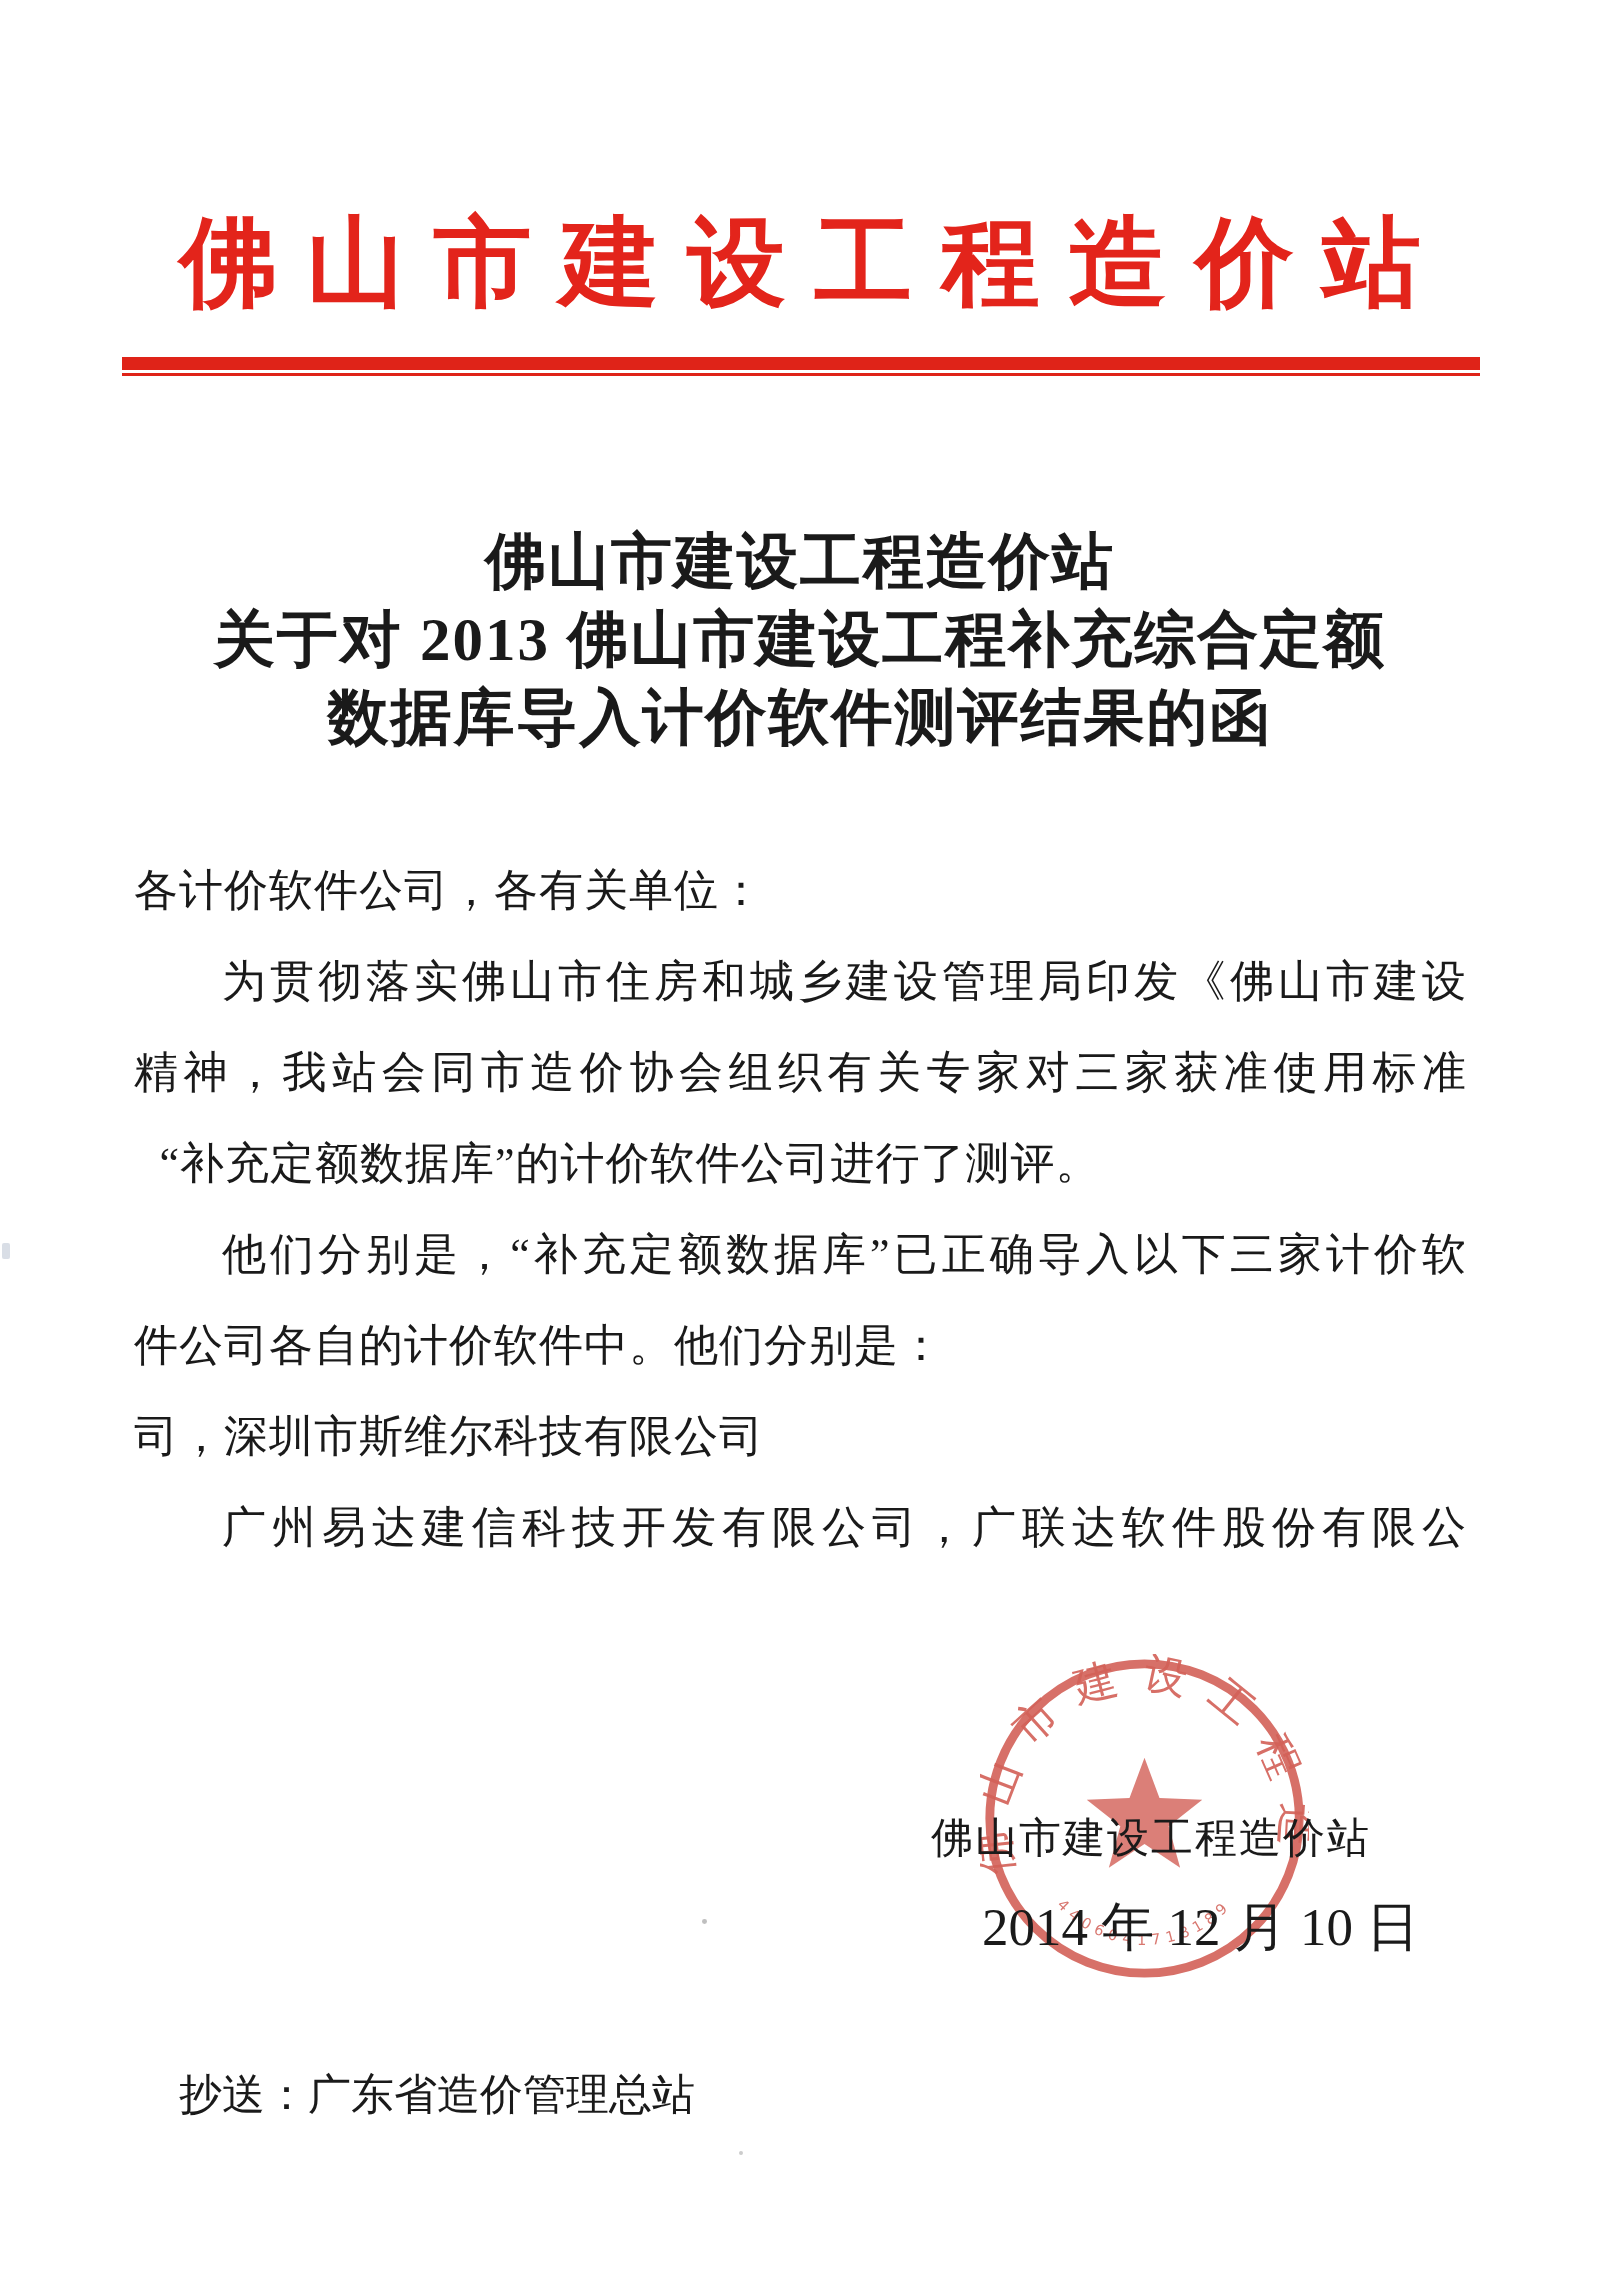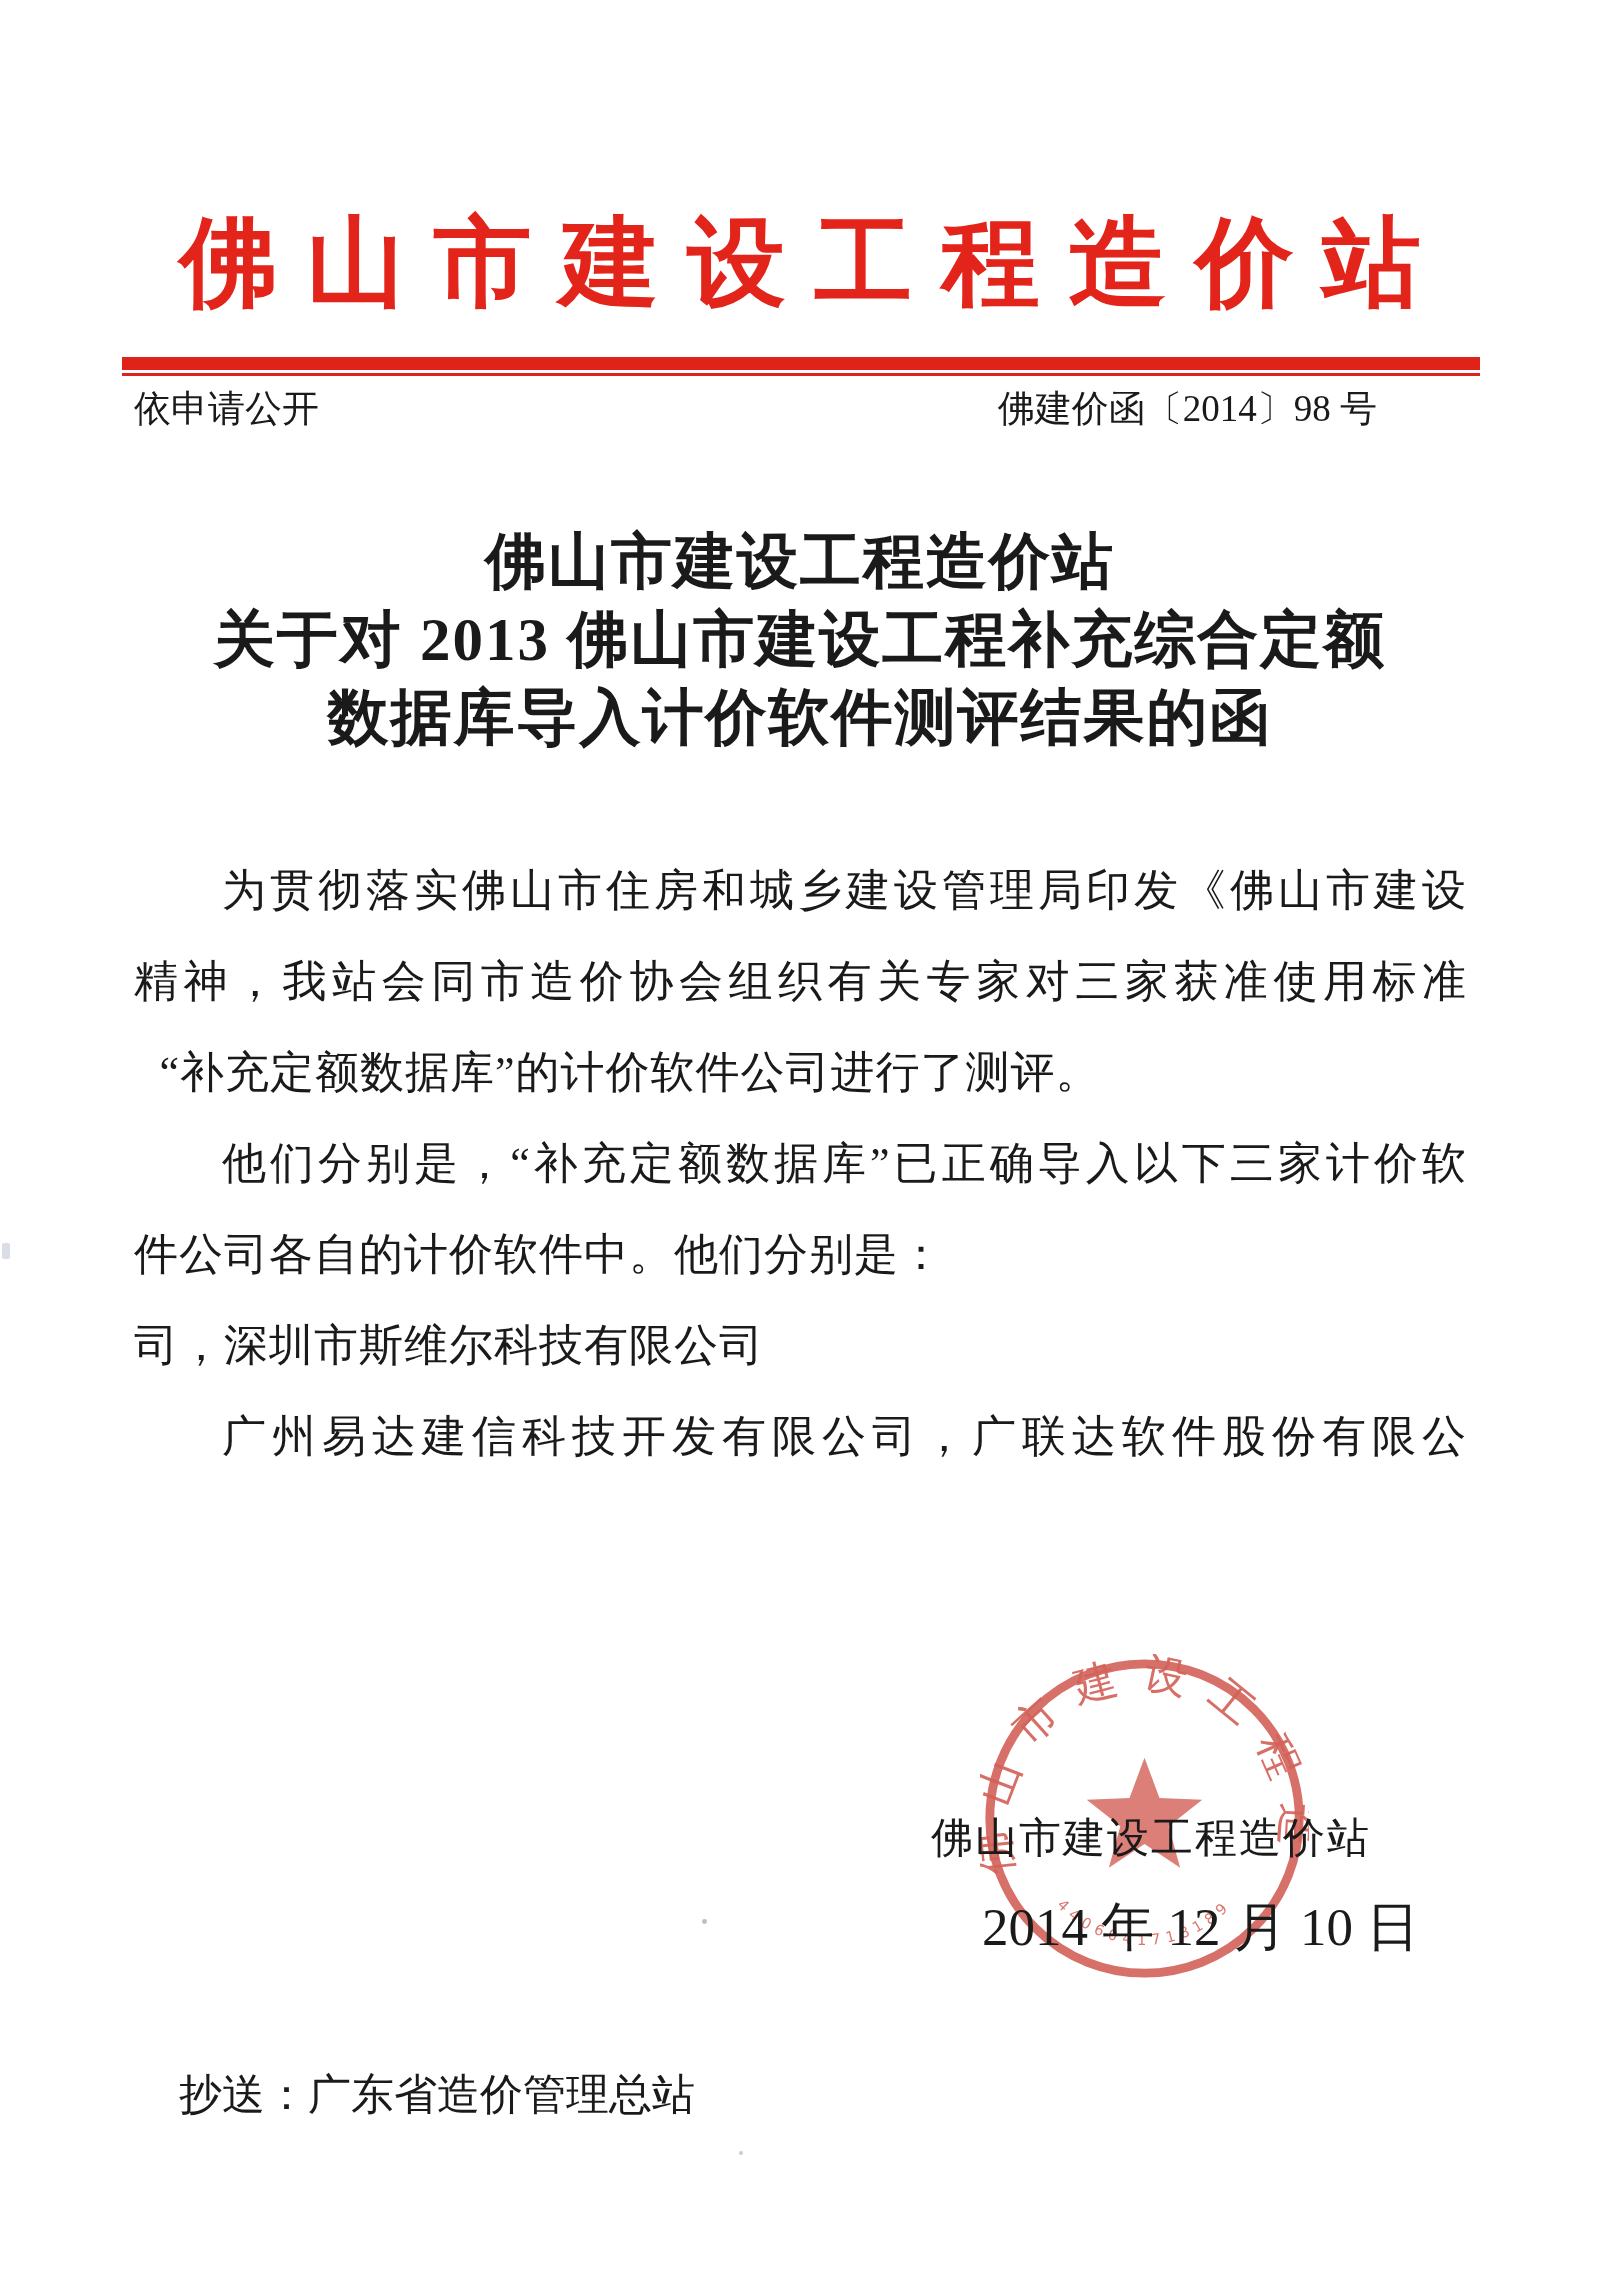--- a/index.html
+++ b/index.html
@@ -79,32 +79,29 @@
 
 <div class="page">
 
   <h1 class="masthead">佛山市建设工程造价站</h1>
 
   <div class="rule">
     <div class="rule-thick"></div>
     <div class="rule-thin"></div>
   </div>
 
-  <div class="meta-row">
-    <span>依申请公开</span>
-    <span>佛建价函〔2014〕98 号</span>
-  </div>
 
   <div class="doc-title">
     <div>佛山市建设工程造价站</div>
     <div>关于对 2013 佛山市建设工程补充综合定额</div>
     <div>数据库导入计价软件测评结果的函</div>
   </div>
 
   <main class="body-block">
+    <div class="line">各计价软件公司，各有关单位：</div>
     <div class="line j ind">为贯彻落实佛山市住房和城乡建设管理局印发《佛山市建设</div>
     <div class="line j">精神，我站会同市造价协会组织有关专家对三家获准使用标准</div>
     <div class="line qpad">“补充定额数据库”的计价软件公司进行了测评。</div>
     <div class="line j ind">他们分别是，“补充定额数据库”已正确导入以下三家计价软</div>
     <div class="line">件公司各自的计价软件中。他们分别是：</div>
     <div class="line">司，深圳市斯维尔科技有限公司</div>
     <div class="line j ind">广州易达建信科技开发有限公司，广联达软件股份有限公</div>
   </main>
 
   <svg class="seal" viewBox="0 0 336 336" xmlns="http://www.w3.org/2000/svg">

